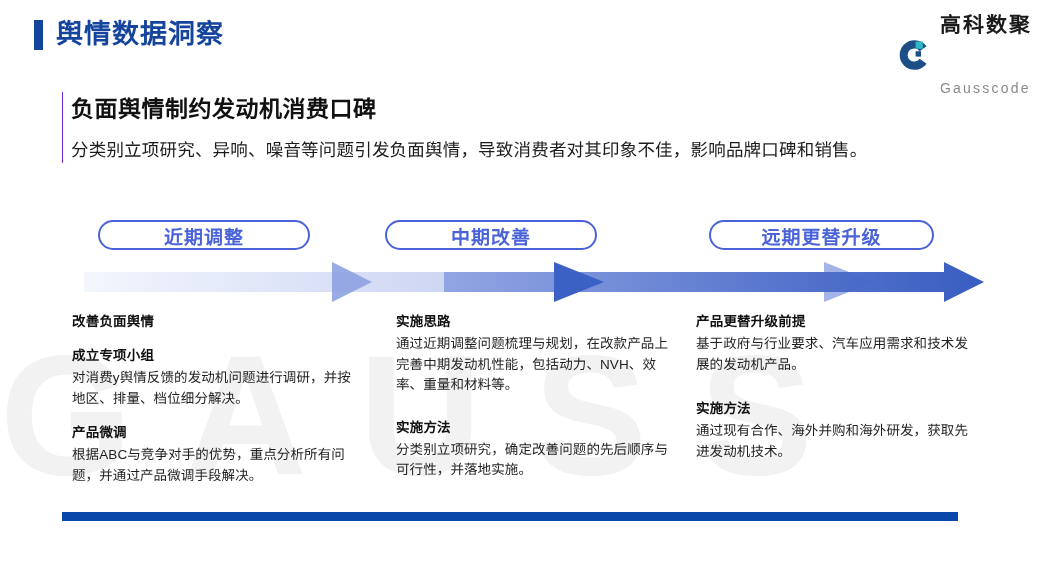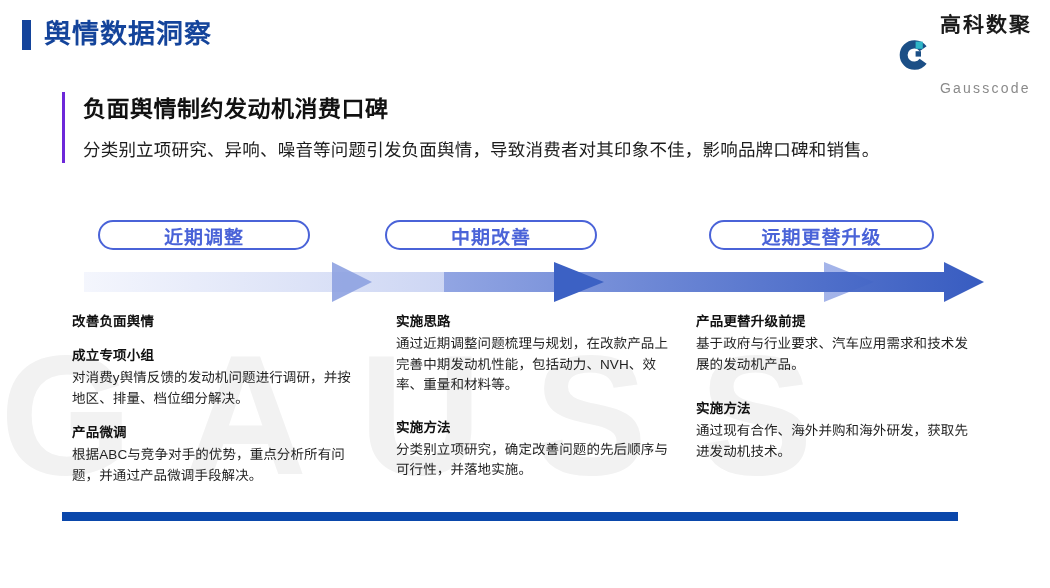--- a/index.html
+++ b/index.html
@@ -41,21 +41,21 @@
     line-height: 230px;
     white-space: nowrap;
     user-select: none;
     pointer-events: none;
     z-index: 0;
   }
 
   
   .header {
     position: absolute;
-    left: 0;
+    left: 12px;
     top: 0;
     width: 897px;
     height: 72px;
     z-index: 3;
     text-decoration: underline;
   }
   .header-bar {
     position: absolute;
     left: 22px;
     top: 20px;
@@ -108,22 +108,22 @@
     letter-spacing: 2.2px;
     margin-top: 12px;
   }
 
   
   .lead {
     position: absolute;
     left: 62px;
     top: 92px;
     width: 950px;
-    padding-left: 18px;
-    border-left: 3px solid #6d28d9;
+    padding-left: 8px;
+    border-left: 1px solid #6d28d9;
     z-index: 3;
   }
   .lead-title {
     font-size: 23px;
     font-weight: bold;
     color: #111111;
     line-height: 34px;
     letter-spacing: 0.5px;
   }
   .lead-sub {

